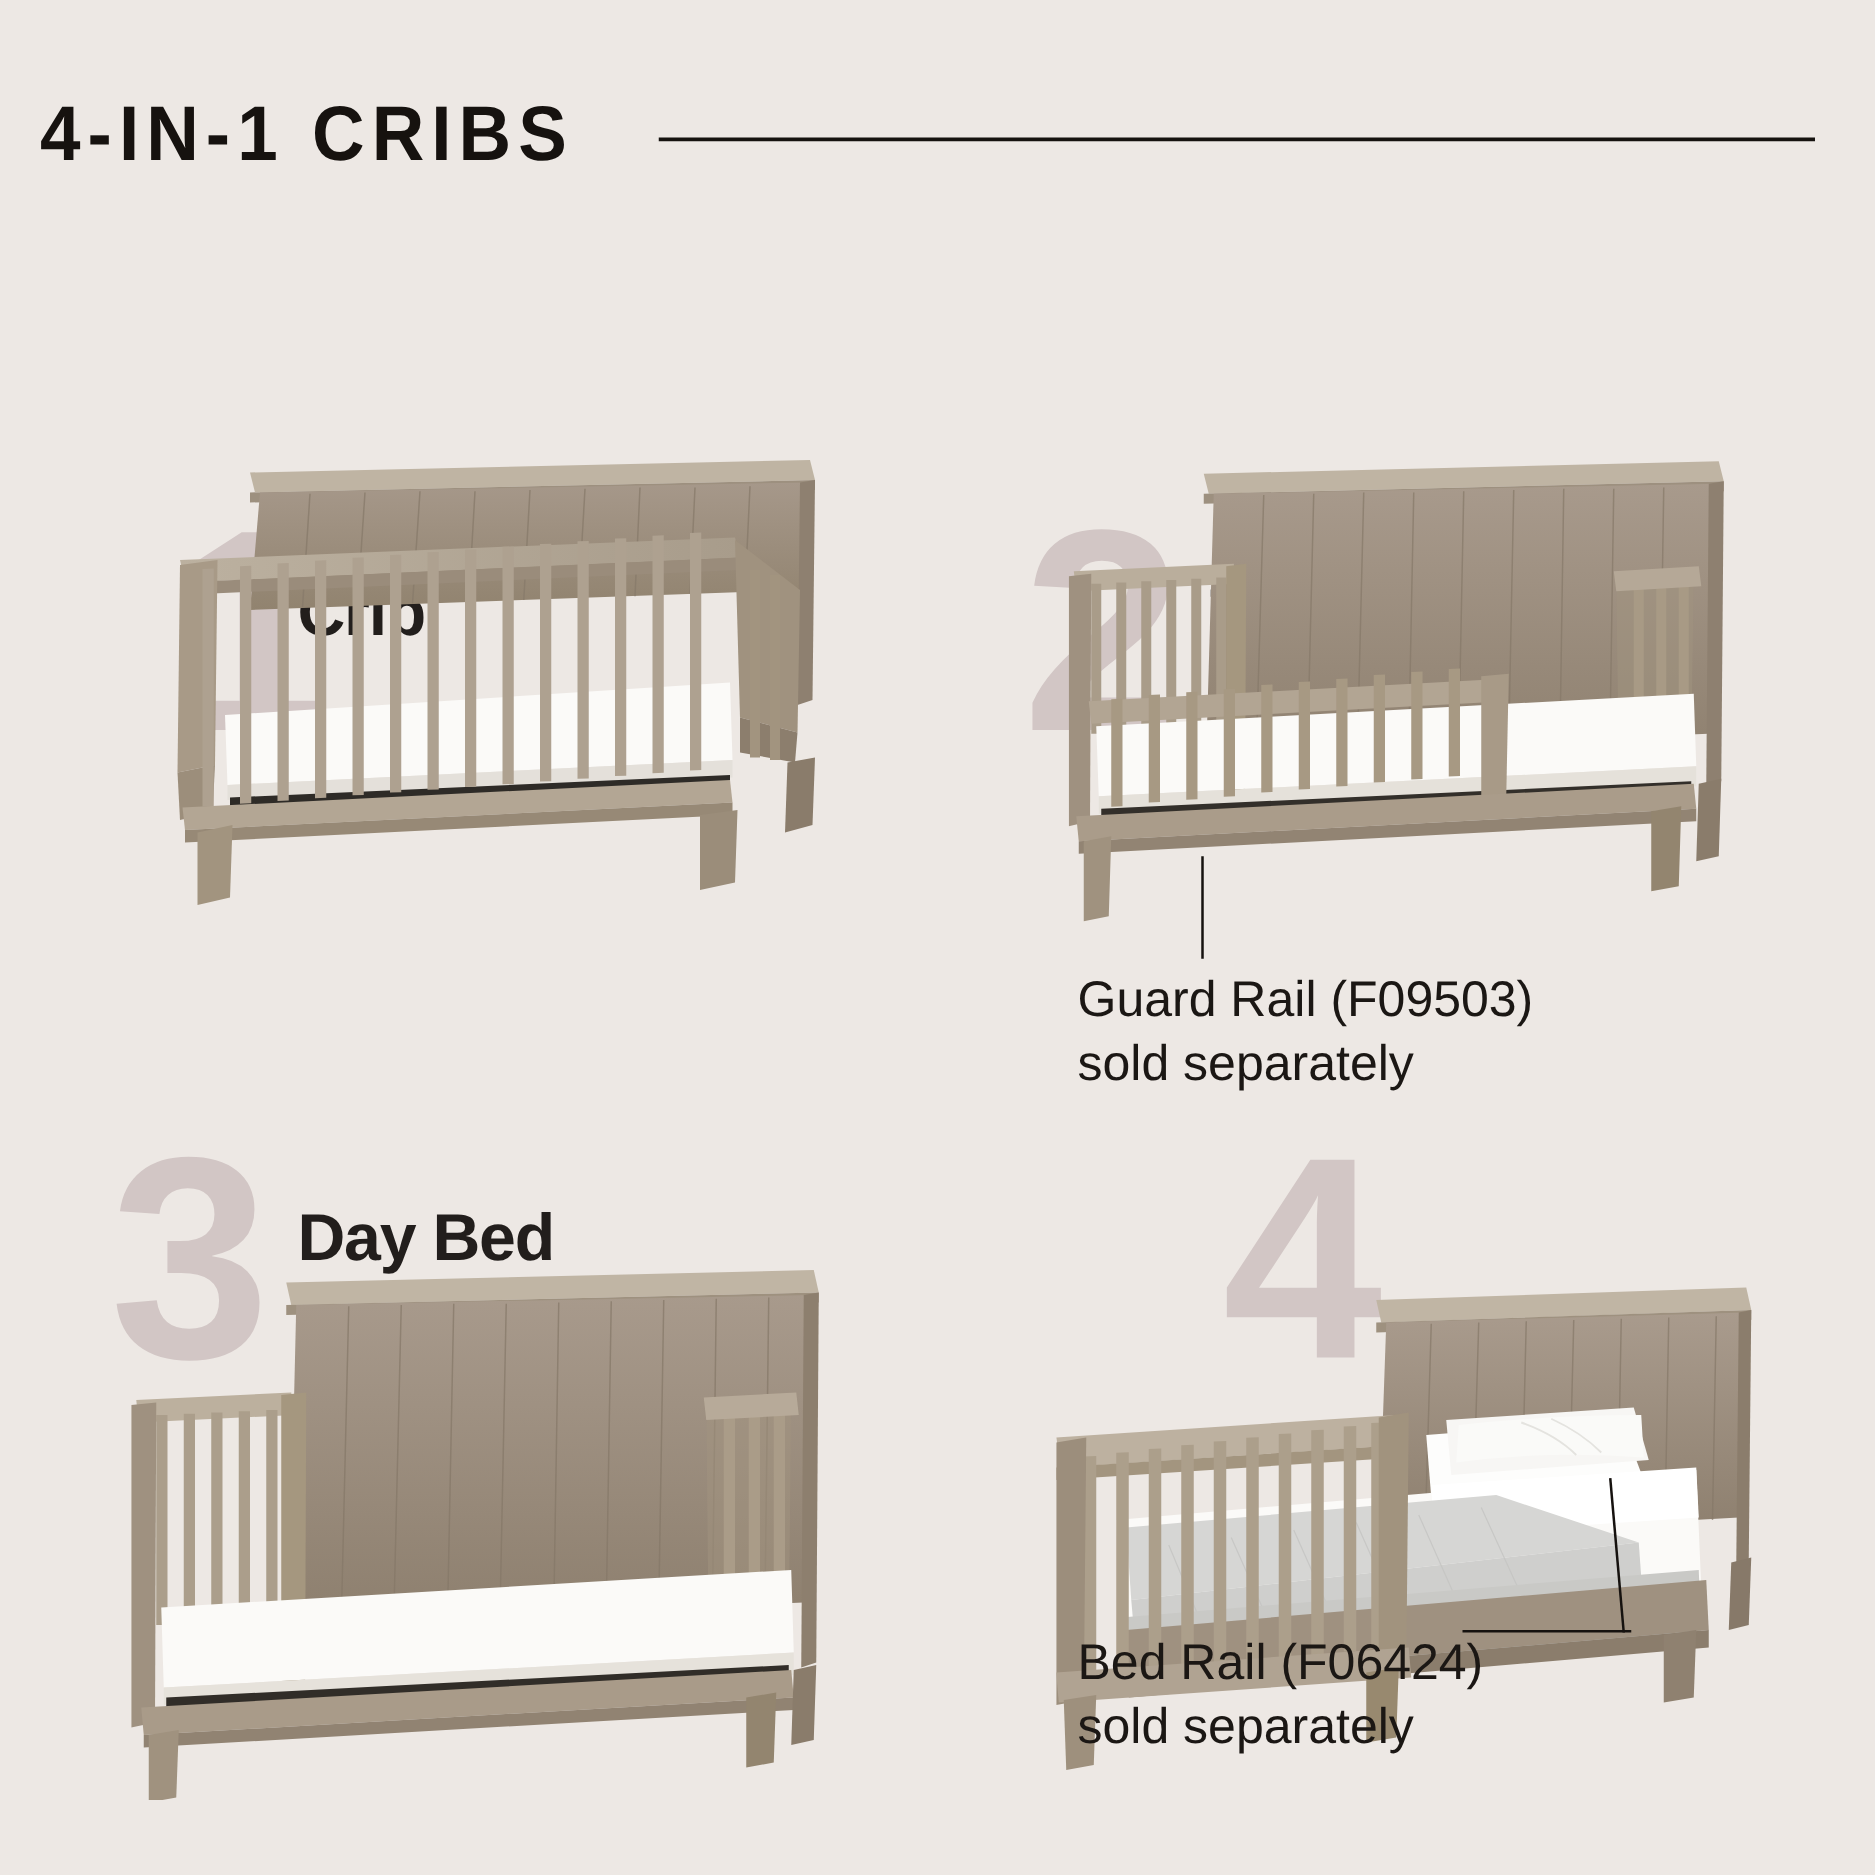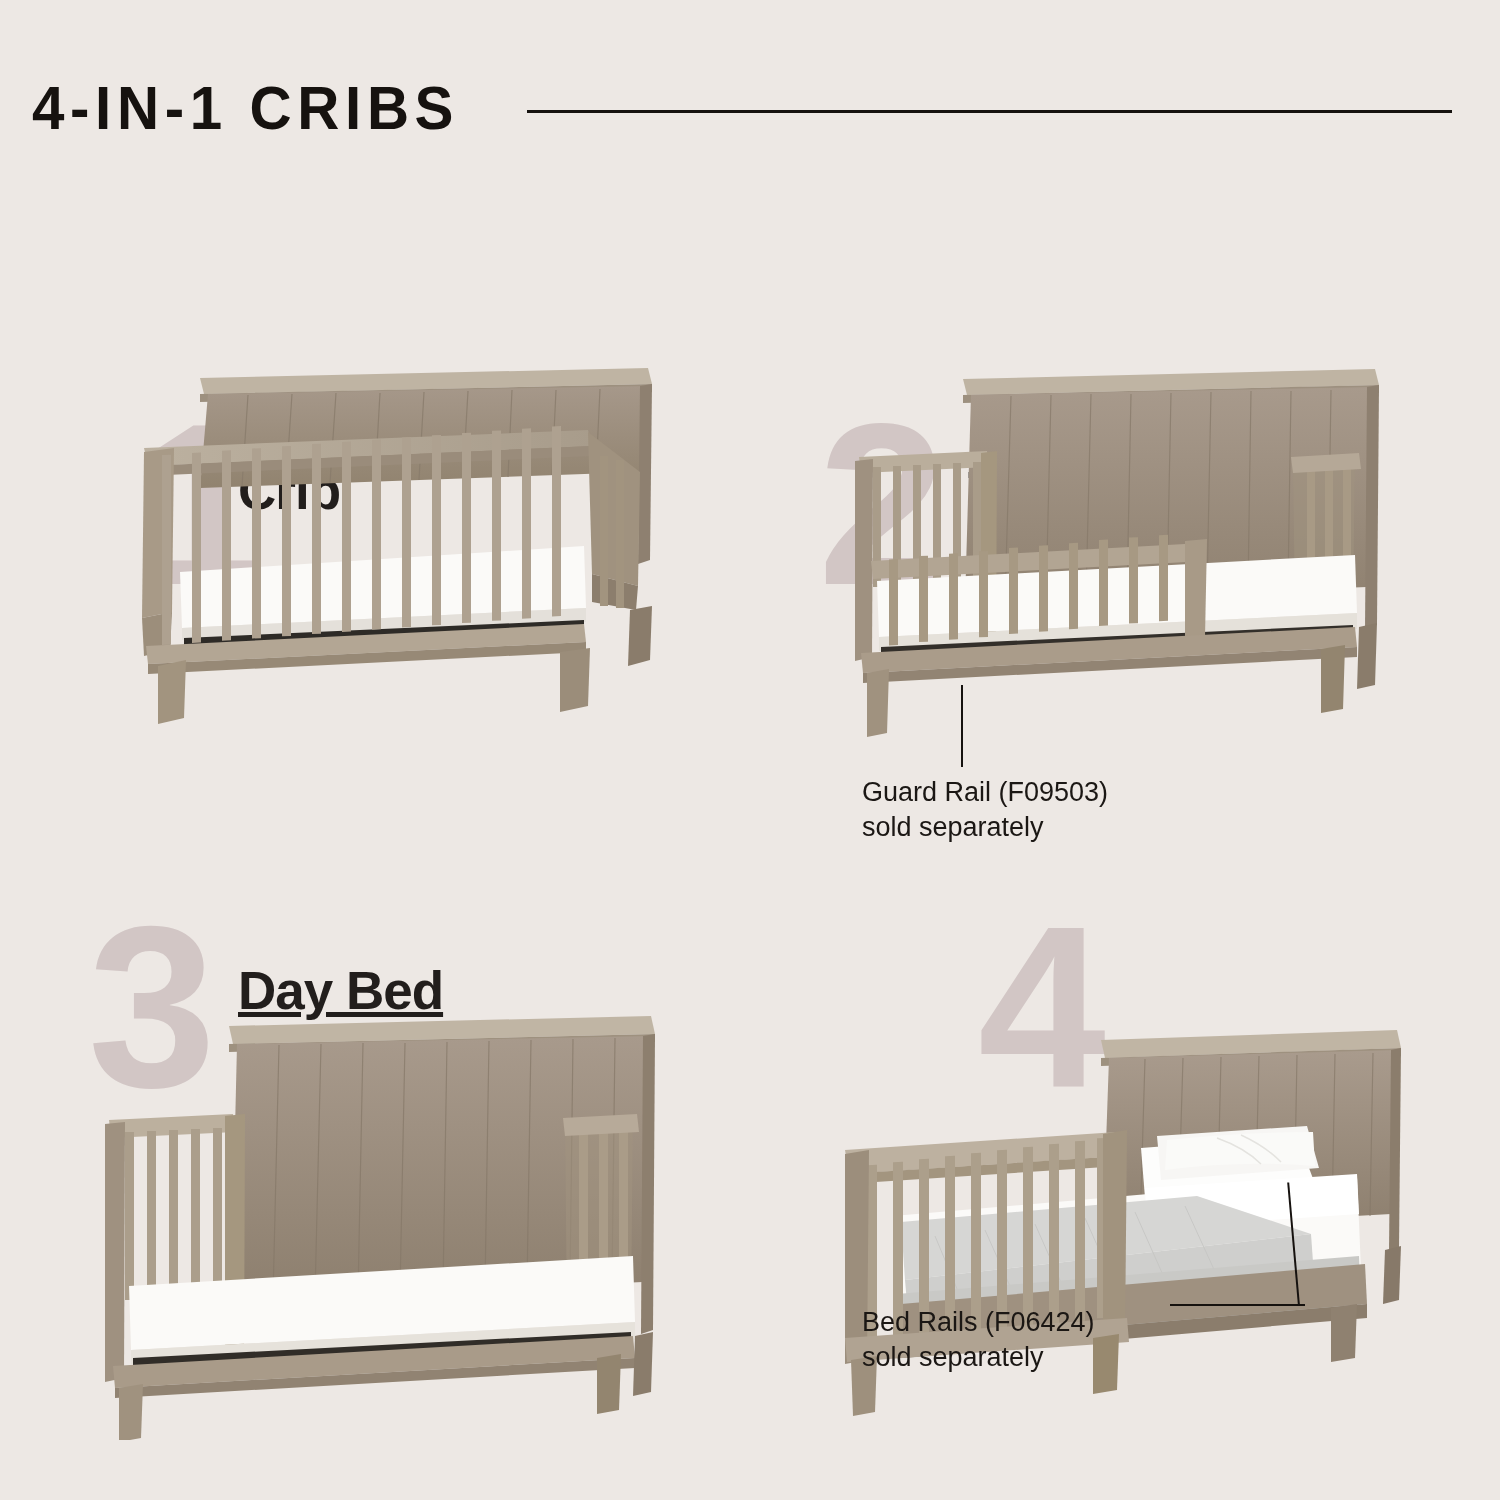--- a/index.html
+++ b/index.html
@@ -52,28 +52,28 @@
     letter-spacing:-1px;
     white-space:nowrap;
     font-family:"Liberation Sans", sans-serif;
   }
 
   .p1 .step-num{left:138px;top:210px;}
   .p1 .step-label{left:238px;top:280px;}
   .p2 .step-num{left:68px; top:210px;}
   .p2 .step-label{left:218px;top:280px;}
   .p3 .step-num{left:88px; top:12px;}
-  .p3 .step-label{left:238px;top:80px;text-decoration:underline;}
+  .p3 .step-label{left:238px;top:80px;}
   .p4 .step-num{left:228px;top:12px;}
   .p4 .step-label{left:348px;top:80px;}
 
   
   .note{
     position:absolute;
-    font-size:27px;line-height:1.28;
+    font-size:40px;line-height:1.28;
     color:#1B1714;
     font-family:"Liberation Sans", sans-serif;
     white-space:pre-line;
   }
   .leader{position:absolute;background:#16120F;}
 
   
   .fig{position:absolute;}
 </style>
 </head>
@@ -391,17 +391,17 @@
       <polygon points="0,330 282,310 284,334 2,354" fill="#B0A392"></polygon>
 
       <polygon points="6,352 32,348 30,404 8,408" fill="#9E907D"></polygon>
       <polygon points="248,330 274,326 272,382 248,386" fill="#98896F"></polygon>
       <polygon points="486,300 512,296 510,350 486,354" fill="#8F8170"></polygon>
       <polygon points="540,242 556,238 554,292 538,296" fill="#877969"></polygon>
     </svg>
 
     <div class="leader" style="left:420px;top:424px;width:135px;height:2px;"></div>
     <div class="leader" style="left:548px;top:302px;width:2px;height:124px;transform:rotate(-5deg);transform-origin:bottom center;"></div>
-    <div class="note" style="left:112px;top:425px;width:420px;">Bed Rails (F06424)
+    <div class="note" style="left:112px;top:425px;width:420px;">Bed Rail (F06424)
 sold separately</div>
   </div>
 
 </div>
 
 </body></html>

